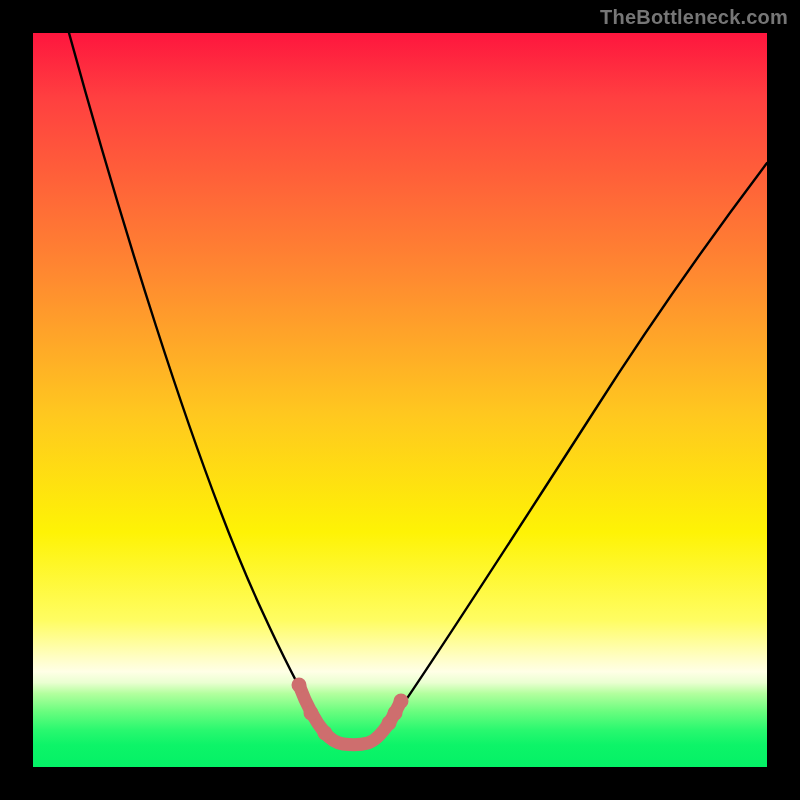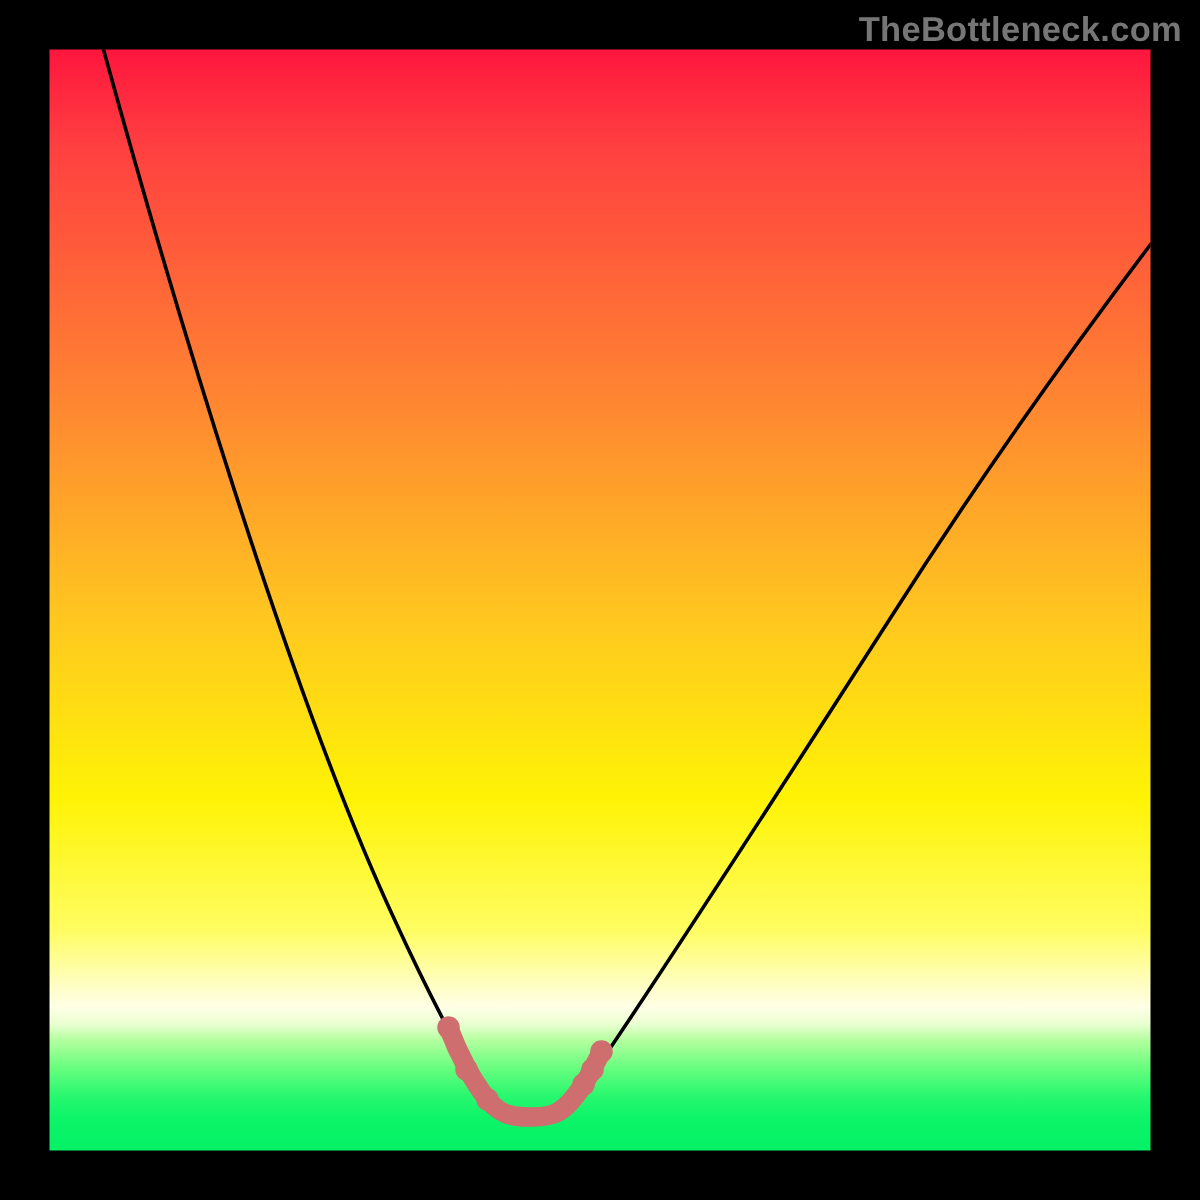--- a/index.html
+++ b/index.html
@@ -39,21 +39,21 @@
       #29f86f 95%,
       #0df468 97%,
       #04f166 100%
     );
   }
   .watermark {
     position: absolute;
     top: 6px;
     right: 12px;
     font-family: Arial, Helvetica, sans-serif;
-    font-size: 23px;
+    font-size: 20px;
     font-weight: 600;
     color: #767676;
     letter-spacing: 0.2px;
   }
   svg.curve {
     position: absolute;
     top: 0;
     left: 0;
     width: 734px;
     height: 734px;

